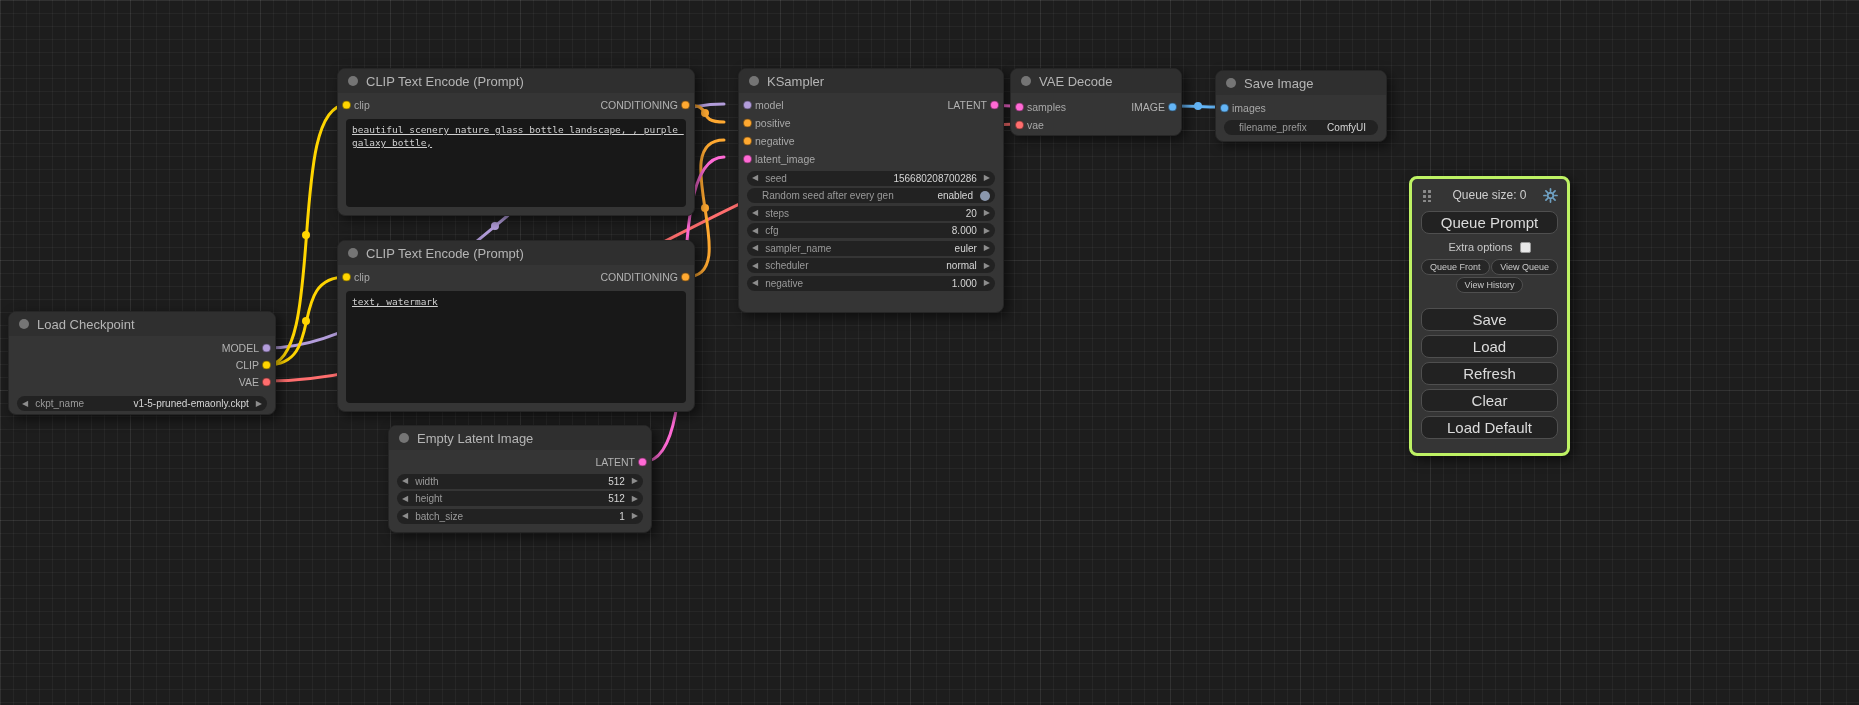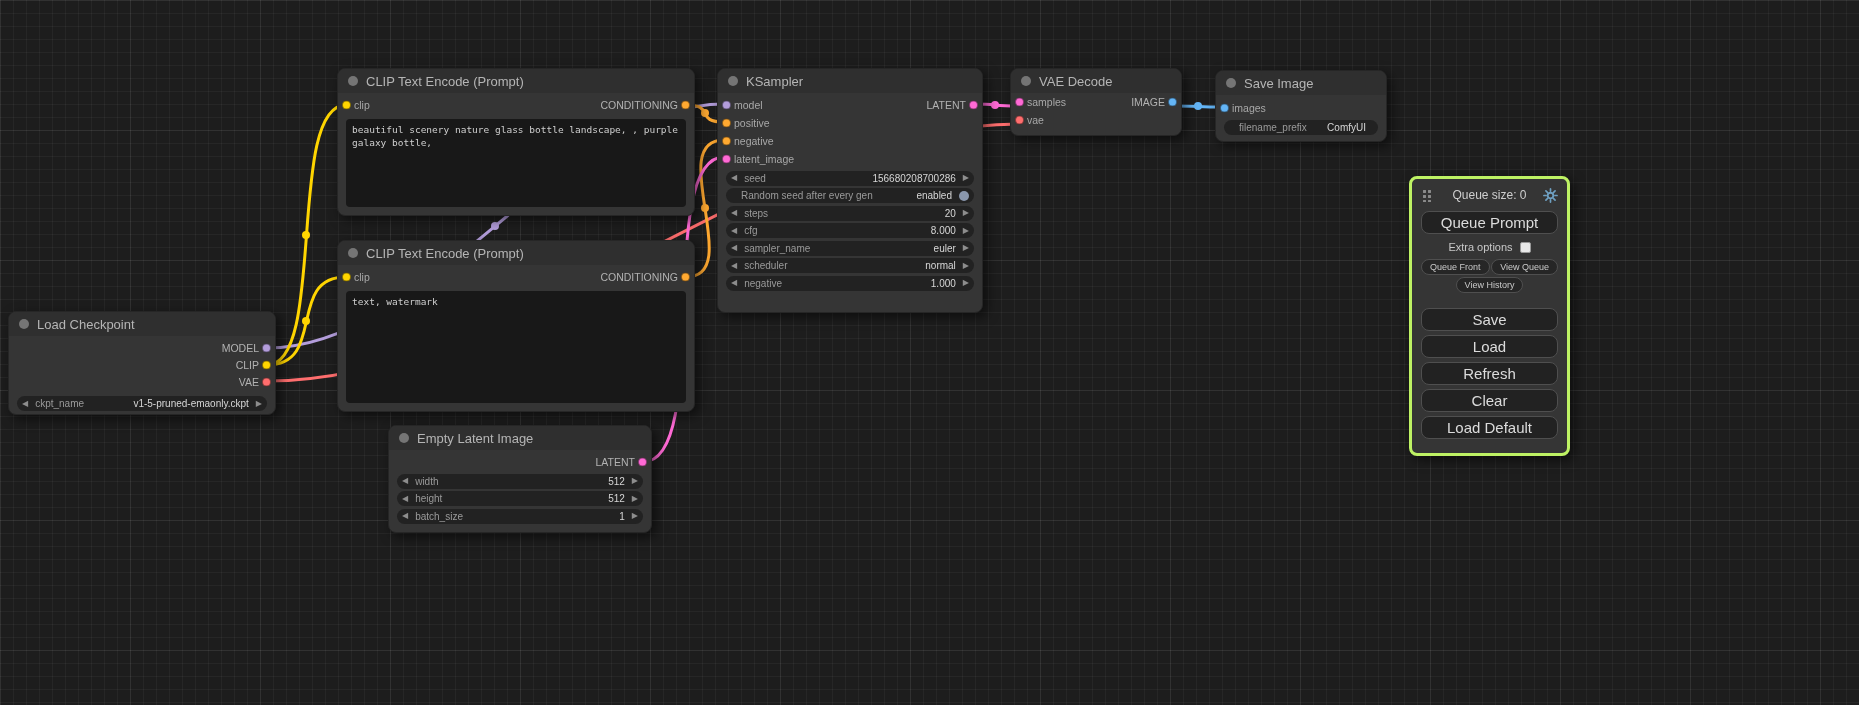--- a/index.html
+++ b/index.html
@@ -54,21 +54,21 @@
   .arr{color:#8d8d8d;font-size:8px;line-height:1;flex:0 0 auto;}
   .wlabel{color:#9a9a9a;margin-left:7px;flex:1;text-align:left;white-space:nowrap;}
   .wvalue{color:#d6d6d6;margin-right:7px;white-space:nowrap;}
   .widget.text .wlabel{margin-left:10px;}
   .knob{width:10px;height:10px;border-radius:50%;background:var(--c-toggle);flex:0 0 auto;}
 
   .prompt{
     position:absolute;left:8px;right:8px;top:50px;bottom:8px;
     background:#181818;border-radius:4px;padding:5px 6px;box-sizing:border-box;
     color:#cfcfcf;font-family:"DejaVu Sans Mono",monospace;font-size:9.5px;line-height:1.35;
-    white-space:pre-wrap;overflow:hidden;
+    white-space:pre-wrap;overflow:hidden;text-decoration:underline;
   }
 
   .panel{
     position:absolute;left:1409px;top:176px;width:161px;z-index:3;
     background:#353535;border:3px solid #bef264;border-radius:8px;
     box-shadow:4px 4px 12px rgba(0,0,0,.55);box-sizing:border-box;
     padding:6px 9px 12px;display:flex;flex-direction:column;
   }
   .phead{display:flex;align-items:center;height:20px;margin-bottom:4px;}
   .drag-handle{
@@ -193,21 +193,21 @@
     <span class="arr">▶</span>
   </div>
   <div class="widget">
     <span class="arr">◀</span>
     <span class="wlabel">batch_size</span>
     <span class="wvalue">1</span>
     <span class="arr">▶</span>
   </div>
 </div>
 
-<div class="node" style="left:717px;top:68px;width:266px;height:245px;">
+<div class="node" style="left:738px;top:68px;width:266px;height:245px;">
   <div class="ntitle">
     <span class="tdot"></span>
     <span class="ttext">KSampler</span>
   </div>
   <div class="row" style="margin-top:3px;">
     <span class="dot in sc-model"></span>
     <span class="slabel">model</span>
     <span class="slabel out">LATENT</span>
     <span class="dot out sc-latent"></span>
   </div>
@@ -264,21 +264,21 @@
     <span class="wvalue">1.000</span>
     <span class="arr">▶</span>
   </div>
 </div>
 
 <div class="node" style="left:1010px;top:68px;width:172px;height:68px;">
   <div class="ntitle">
     <span class="tdot"></span>
     <span class="ttext">VAE Decode</span>
   </div>
-  <div class="row" style="">
+  <div class="row" style="margin-top:5px;">
     <span class="dot in sc-latent"></span>
     <span class="slabel">samples</span>
     <span class="slabel out">IMAGE</span>
     <span class="dot out sc-image"></span>
   </div>
   <div class="row">
     <span class="dot in sc-vae"></span>
     <span class="slabel">vae</span>
   </div>
 </div>

